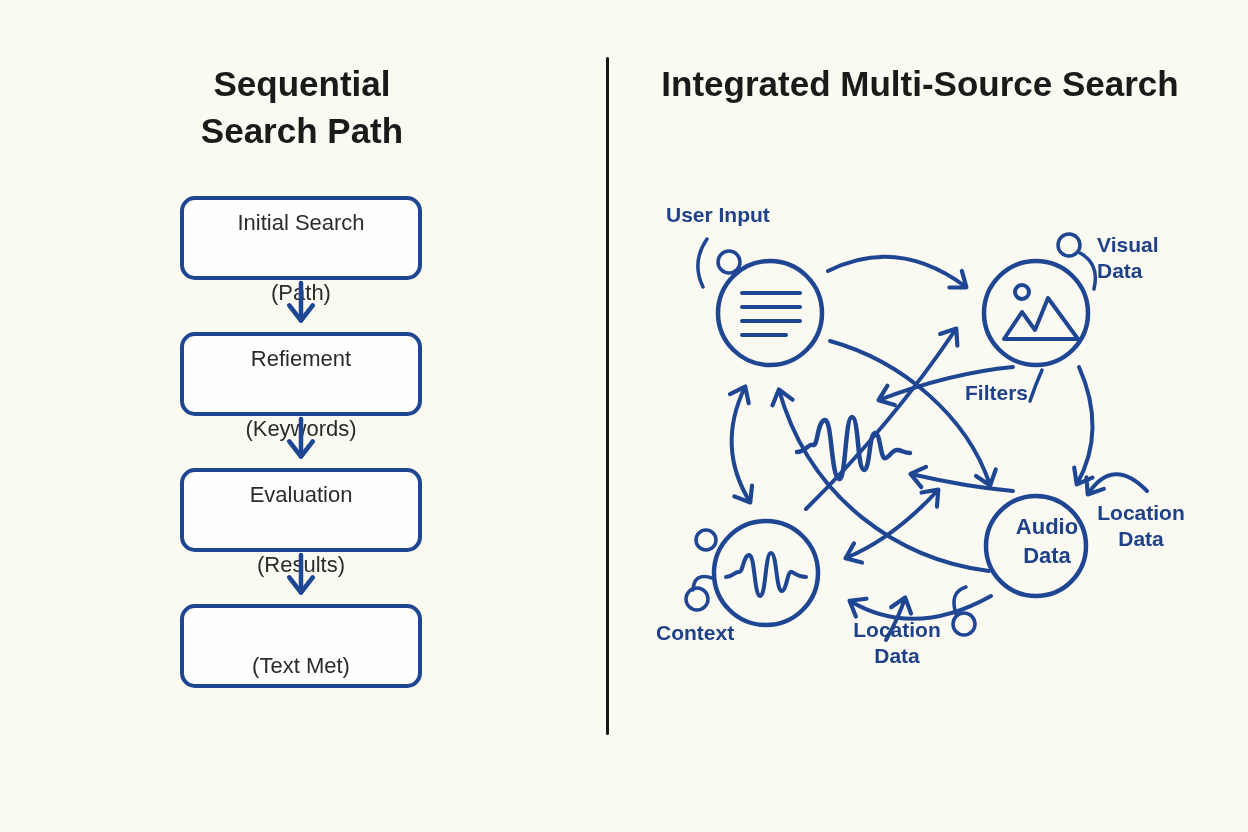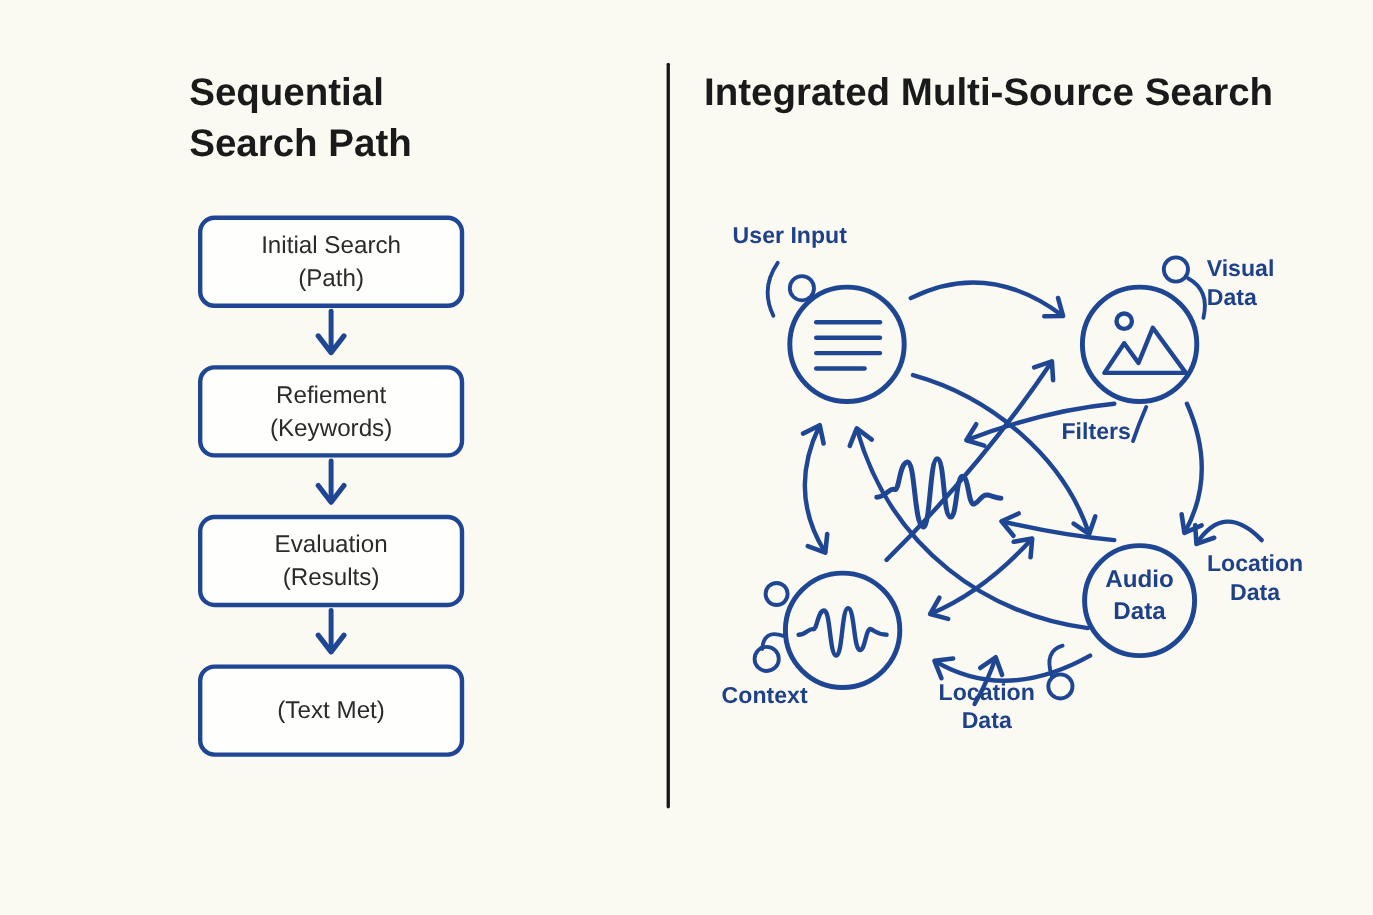--- a/index.html
+++ b/index.html
@@ -2,43 +2,43 @@
 <html><head>
 <meta charset="utf-8">
 <style>
   html,body{margin:0;padding:0;}
   body{
     width:1248px;height:832px;position:relative;overflow:hidden;
     background:#faf9f2;
     font-family:"Liberation Sans", sans-serif;
   }
   .panel-title{
-    position:absolute;
+    position:absolute;text-align:center;
     font-size:35px;font-weight:bold;line-height:47px;color:#1a1a1a;
     letter-spacing:0px;
   }
   .divider{
     position:absolute;left:606px;top:57px;width:3px;height:678px;
     background:#161616;border-radius:2px;
   }
   .flow-box{
     position:absolute;left:180px;width:242px;height:84px;
     border:4.5px solid #1f4693;border-radius:15px;background:#fefefd;
     display:flex;flex-direction:column;align-items:center;justify-content:center;
     box-sizing:border-box;
   }
   .flow-box .bline{
-    font-size:22px;line-height:30px;color:#2b2b2b;text-align:center;
+    font-size:22px;line-height:30px;color:#2b2b2b;text-align:center;margin-top:40px;
   }
   .dlabel{
     position:absolute;font-size:21px;font-weight:bold;line-height:26px;
     color:#1e4188;
   }
   .dlabel.center{text-align:center;}
-  .dlabel.audio{font-size:22px;line-height:29px;}
+  .dlabel.audio{font-size:22px;line-height:29px;margin-left:11px;}
   svg{display:block;}
   .abs{position:absolute;left:0;top:0;pointer-events:none;}
 </style>
 </head>
 <body>
 
 <div class="panel-title" style="left:172px;top:60px;width:260px">Sequential Search Path</div>
 
 <div class="flow-box" style="top:196px">
   <div class="bline">Initial Search</div>

